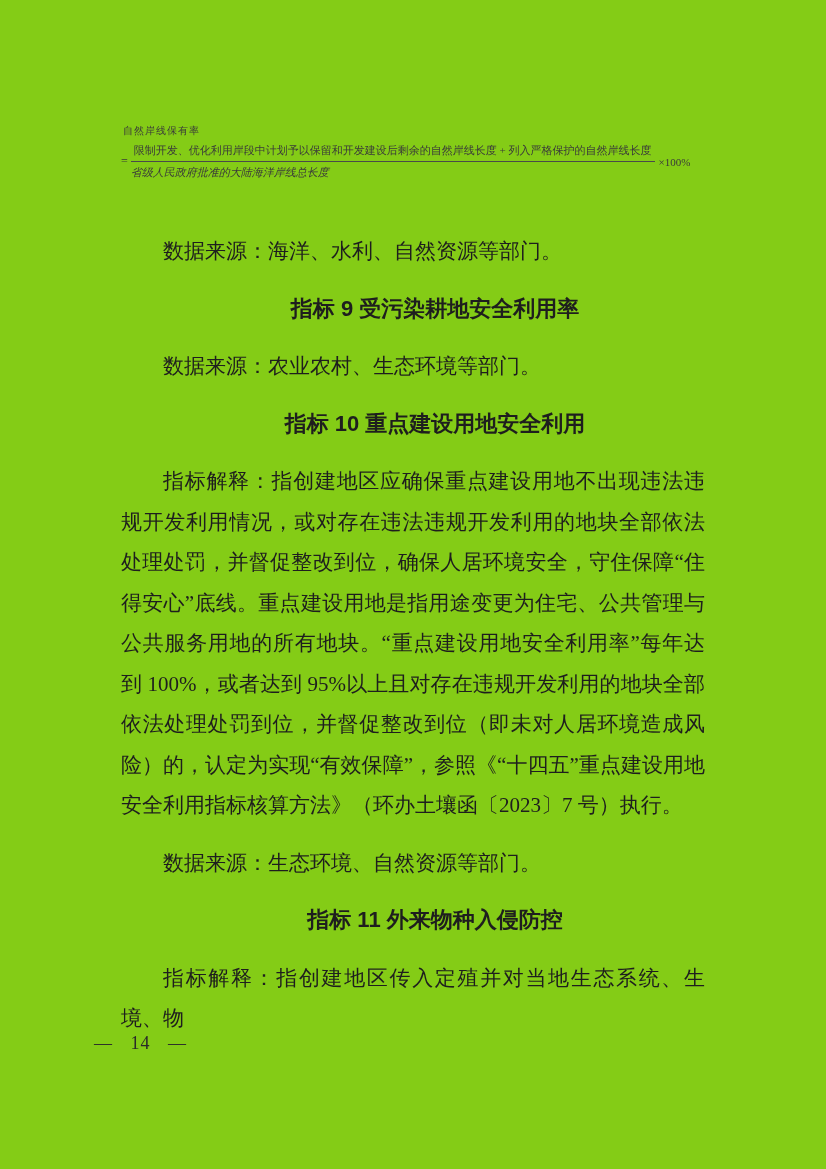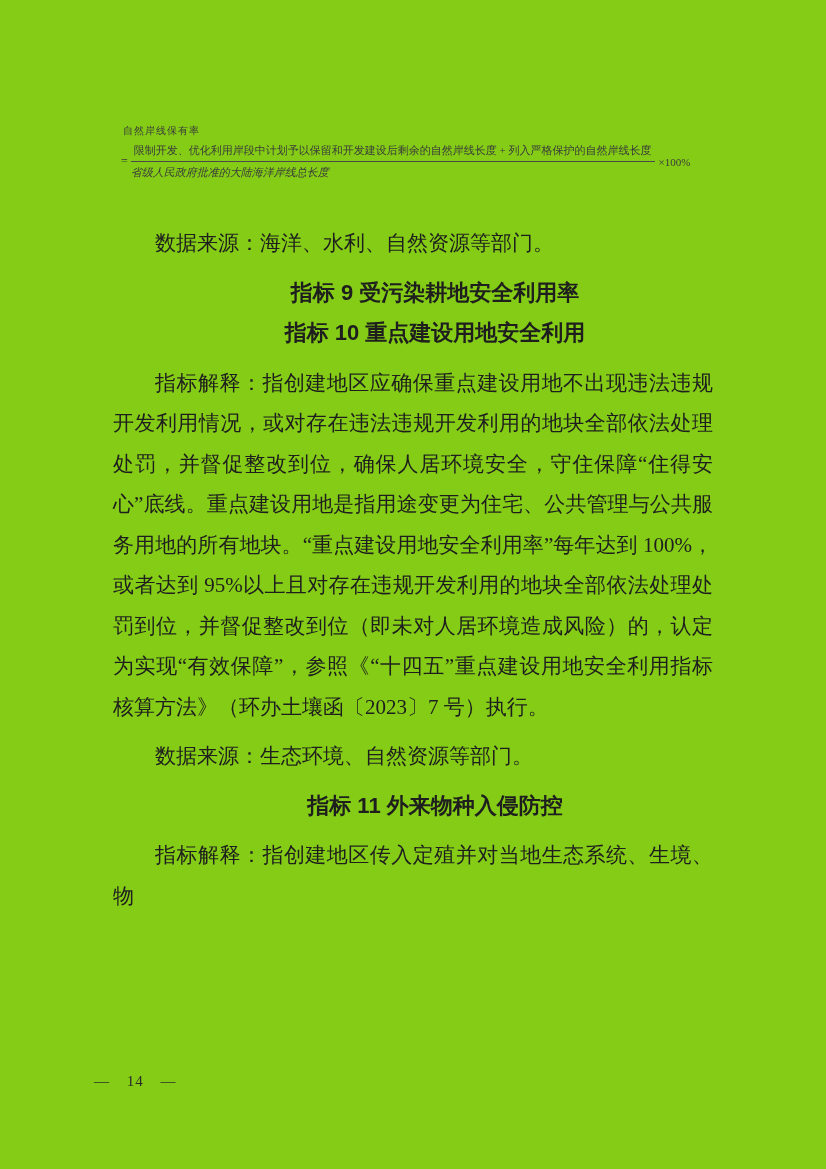--- a/index.html
+++ b/index.html
@@ -64,43 +64,42 @@
     position: absolute;
     left: 104px;
     top: 214px;
     width: 618px;
     font-size: 21px;
     line-height: 40.5px;
     text-align: justify;
     text-justify: inter-character;
   }
   .para {
-    margin: 9px;
+    margin: 17px;
     text-indent: 2em;
   }
   .heading {
     margin: 0;
     text-indent: 2em;
     font-weight: bold;
     font-size: 22px;
     font-family: "Liberation Sans", "DejaVu Sans", sans-serif;
     text-align: center;
   }
 
   
   .footer {
     position: absolute;
     left: 94px;
     top: 1033px;
-    font-size: 15px;
+    font-size: 18px;
     color: #2a2a2a;
     letter-spacing: 1px;
     word-spacing: 12px;
     white-space: nowrap;
-    margin-top: 40px;
   }
 </style>
 </head>
 <body>
 
 <div class="page">
 
   <div class="formula">
     <div class="formula-label">自然岸线保有率</div>
     <div class="formula-row">
@@ -109,20 +108,21 @@
         <span class="frac-num">限制开发、优化利用岸段中计划予以保留和开发建设后剩余的自然岸线长度 + 列入严格保护的自然岸线长度</span>
         <span class="frac-den">省级人民政府批准的大陆海洋岸线总长度</span>
       </span>
       <span class="formula-times">×100%</span>
     </div>
   </div>
 
   <div class="content">
     <p class="para">数据来源：海洋、水利、自然资源等部门。</p>
     <p class="heading">指标 9 受污染耕地安全利用率</p>
+    <p class="para">数据来源：农业农村、生态环境等部门。</p>
     <p class="heading">指标 10 重点建设用地安全利用</p>
     <p class="para">指标解释：指创建地区应确保重点建设用地不出现违法违规开发利用情况，或对存在违法违规开发利用的地块全部依法处理处罚，并督促整改到位，确保人居环境安全，守住保障“住得安心”底线。重点建设用地是指用途变更为住宅、公共管理与公共服务用地的所有地块。“重点建设用地安全利用率”每年达到 100%，或者达到 95%以上且对存在违规开发利用的地块全部依法处理处罚到位，并督促整改到位（即未对人居环境造成风险）的，认定为实现“有效保障”，参照《“十四五”重点建设用地安全利用指标核算方法》（环办土壤函〔2023〕7 号）执行。</p>
     <p class="para">数据来源：生态环境、自然资源等部门。</p>
     <p class="heading">指标 11 外来物种入侵防控</p>
     <p class="para">指标解释：指创建地区传入定殖并对当地生态系统、生境、物</p>
   </div>
 
   <div class="footer">— 14 —</div>
 
 </div>

